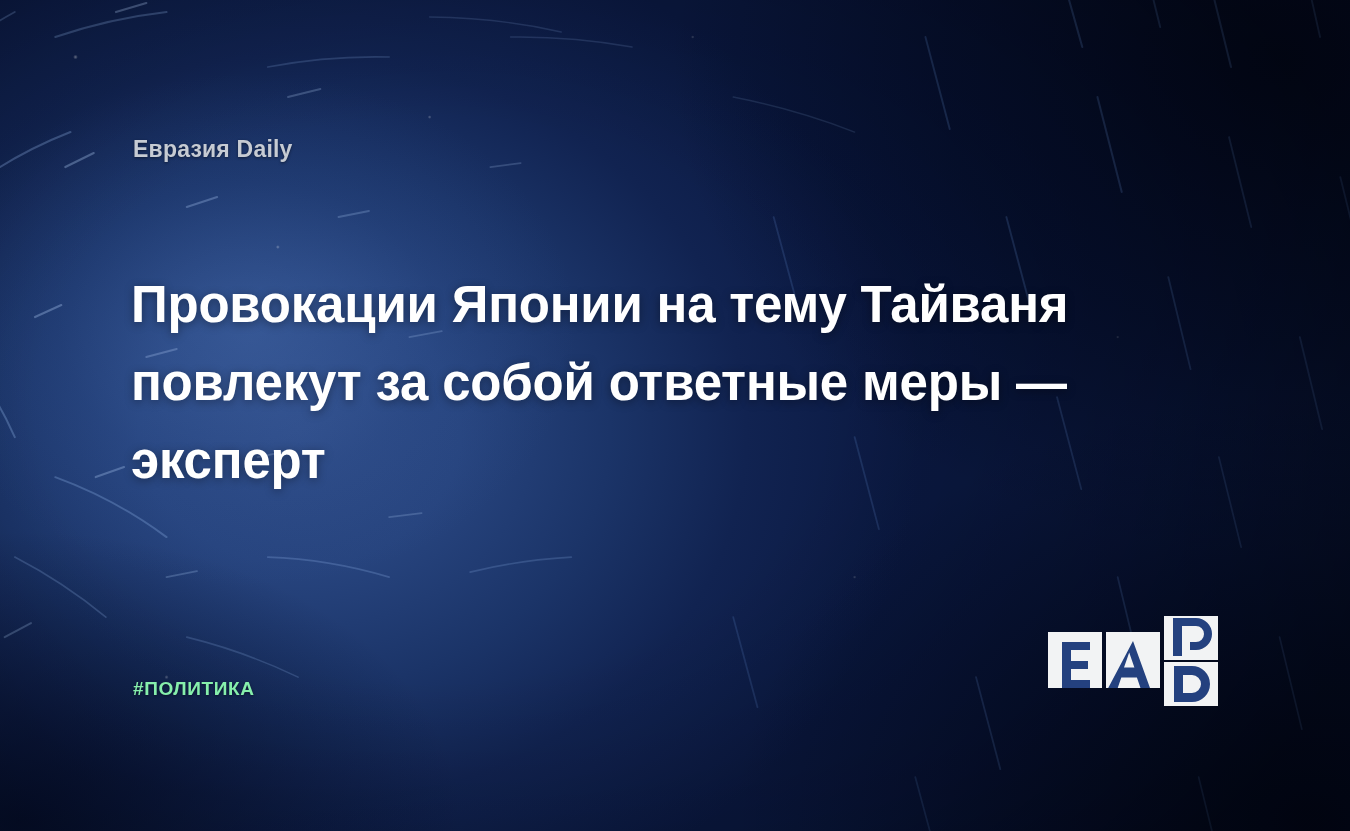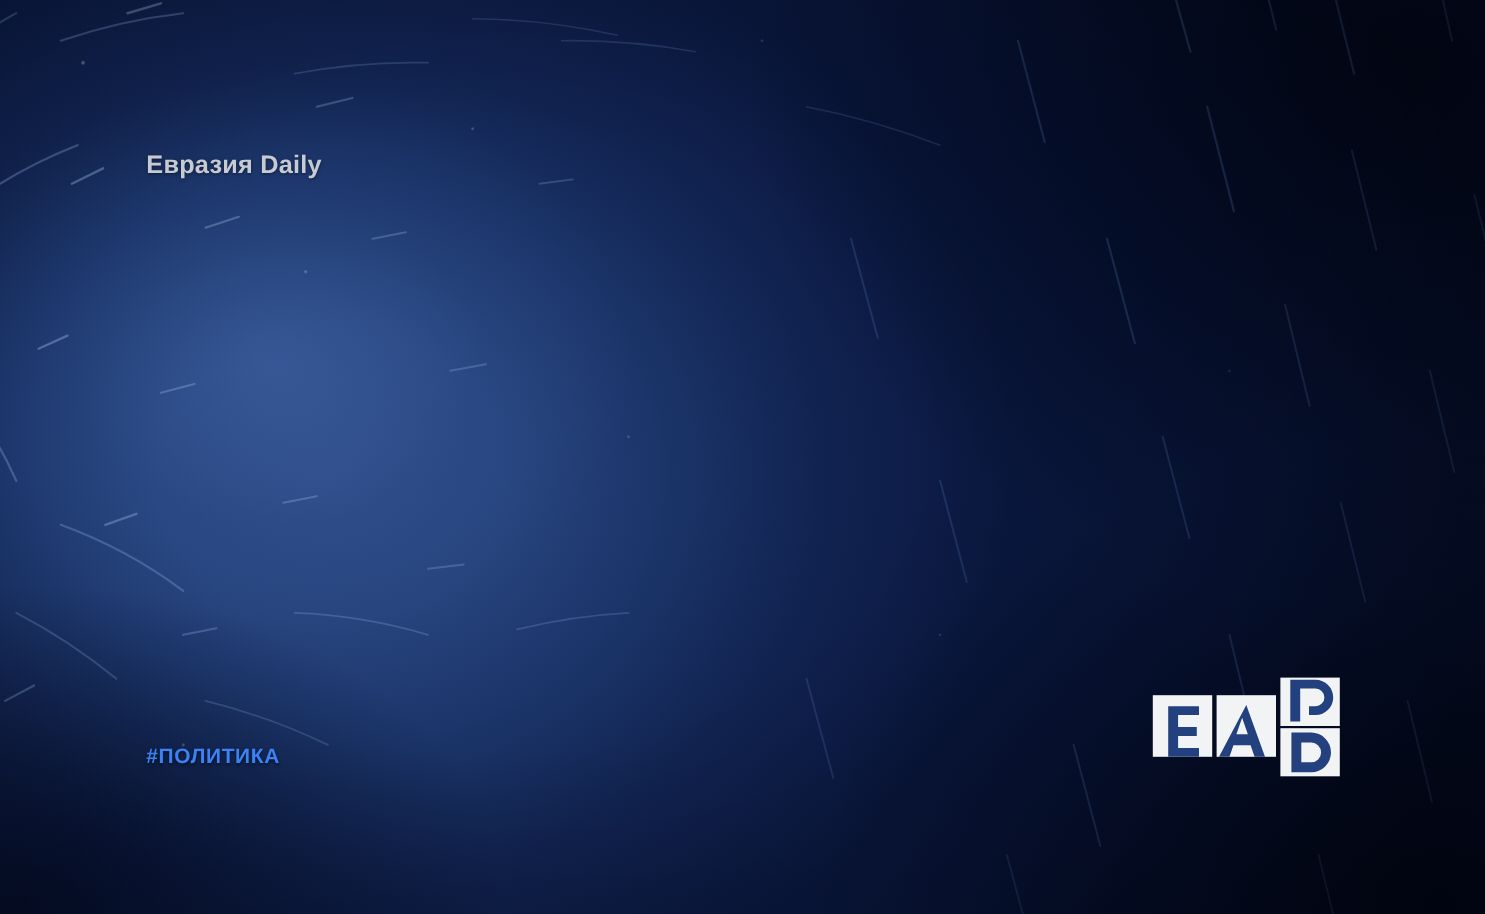--- a/index.html
+++ b/index.html
@@ -107,21 +107,21 @@
     text-shadow: 0 2px 10px rgba(0,0,0,0.38);
   }
 
   .tag {
     position: absolute;
     left: 133px;
     top: 678px;
     font-size: 19px;
     font-weight: 700;
     letter-spacing: 0.6px;
-    color: #3b82f6;
+    color: #86efac;
     text-shadow: 0 1px 3px rgba(0,0,0,0.5);
   }
 
   
   .logo {
     position: absolute;
     left: 1046px;
     top: 614px;
     width: 186px;
     height: 92px;
@@ -235,20 +235,21 @@
       </g>
     </svg>
   </div>
 
   <div class="vignette"></div>
 
   <div class="content">
 
     <div class="site-name">Евразия Daily</div>
 
+    <h1 class="headline">Провокации Японии на тему Тайваня повлекут за собой ответные меры — эксперт</h1>
 
     <div class="tag">#ПОЛИТИКА</div>
 
     <div class="logo">
       <svg viewBox="0 0 186 92" xmlns="http://www.w3.org/2000/svg">
 
         <rect x="2" y="18" width="54" height="56" fill="#f2f3f4"></rect>
         <path d="M16 28 h28 v8 h-19 v11 h17 v8 h-17 v11 h19 v8 h-28 z" fill="#24417f"></path>
 
         <rect x="60" y="18" width="54" height="56" fill="#f2f3f4"></rect>

